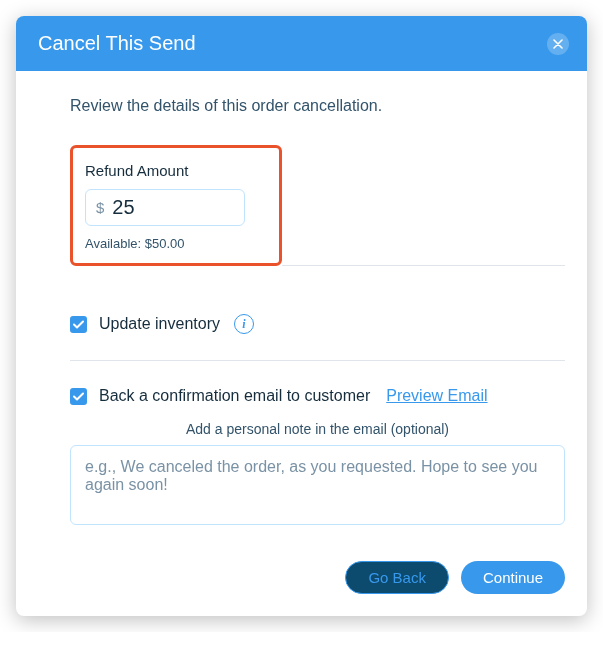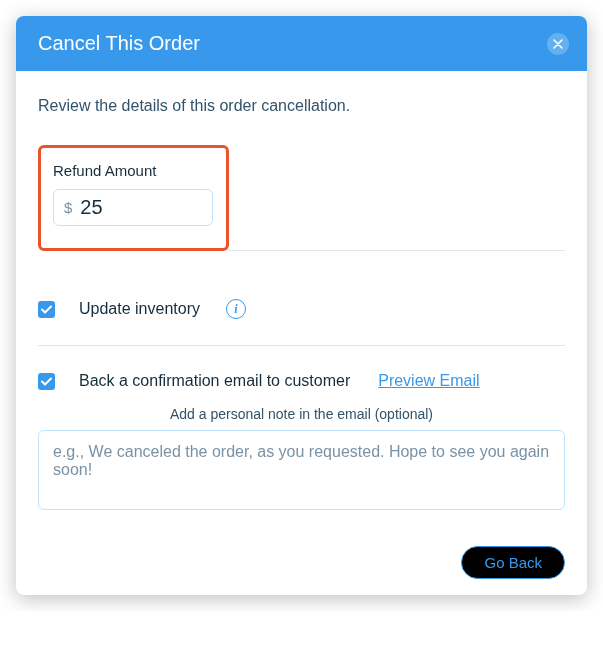--- a/index.html
+++ b/index.html
@@ -33,32 +33,33 @@
       border-radius: 50%;
       background: rgba(255,255,255,0.22);
       display: flex;
       align-items: center;
       justify-content: center;
       cursor: pointer;
       color: #fff;
     }
     .close-btn svg { display: block; }
     .modal-body {
-      padding: 26px 22px 16px 22px;
+      padding: 26px 22px 22px 22px;
+      margin-left: 32px;
     }
     .review-text {
       font-size: 16px;
       color: #32536a;
       margin-bottom: 30px;
     }
     .highlight-box {
       border: 3px solid #e9522b;
       border-radius: 6px;
       padding: 14px 14px 12px 12px;
-      width: 191px;
+      width: 212px;
       margin-bottom: 0;
       position: relative;
       background: #fff;
     }
     .refund-label {
       font-size: 15px;
       color: #162d3d;
       margin-bottom: 10px;
     }
     .money-input {
@@ -100,21 +101,21 @@
       margin-left: 0;
     }
     .section-divider {
       height: 1px;
       background: #dfe5eb;
       margin: 26px 0 26px 0;
     }
     .check-row {
       display: flex;
       align-items: center;
-      gap: 24px;
+      gap: 12px;
       font-size: 16px;
       color: #162d3d;
     }
     .checkbox {
       width: 17px;
       height: 17px;
       border-radius: 3px;
       background: #3899ec;
       display: flex;
       align-items: center;
@@ -174,54 +175,55 @@
     }
     .btn {
       border-radius: 18px;
       padding: 7px 22px;
       font-size: 15px;
       font-weight: 500;
       cursor: pointer;
       border: none;
     }
     .btn-secondary {
-      background: #000000;
+      background: #0c4a6e;
       color: #3899ec;
       border: 1px solid #3899ec;
     }
     .btn-primary {
       background: #3899ec;
       color: #fff;
     }
   </style>
 </head>
 <body>
 
 <div class="modal">
 
   <div class="modal-header">
-    <h1>Cancel This Order</h1>
+    <h1>Cancel This Send</h1>
     <div class="close-btn">
       <svg width="10" height="10" viewBox="0 0 10 10">
           <path d="M1 1 L9 9 M9 1 L1 9" stroke="#fff" stroke-width="1.6" stroke-linecap="round"></path>
         </svg>
     </div>
   </div>
 
   <div class="modal-body">
 
     <div class="review-text">Review the details of this order cancellation.</div>
 
     <div class="divider-row">
       <div class="highlight-box">
         <div class="refund-label">Refund Amount</div>
         <div class="money-input">
           <span class="currency">$</span>
           <input type="text" value="25" style="">
         </div>
+        <div class="available">Available: $50.00</div>
       </div>
       <div class="divider-line"></div>
     </div>
 
     <div style="height:24px"></div>
 
     <div class="check-row">
       <div class="checkbox">
         <svg width="11" height="9" viewBox="0 0 11 9">
             <path d="M1 4.5 L4 7.5 L10 1.5" stroke="#fff" stroke-width="2" fill="none" stroke-linecap="round" stroke-linejoin="round"></path>
@@ -242,16 +244,17 @@
       <span>Back a confirmation email to customer</span>
       <span class="preview-link">Preview Email</span>
     </div>
 
     <div class="note-label">Add a personal note in the email (optional)</div>
 
     <textarea class="note-textarea" placeholder="e.g., We canceled the order, as you requested. Hope to see you again soon!" style=""></textarea>
 
     <div class="modal-footer">
       <button class="btn btn-secondary">Go Back</button>
+      <button class="btn btn-primary">Continue</button>
     </div>
 
   </div>
 </div>
 
 </body></html>

